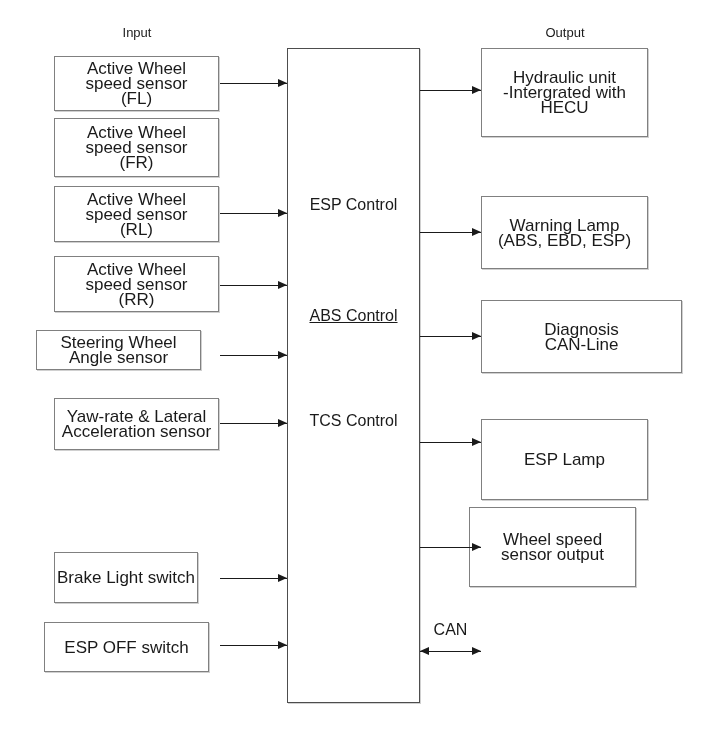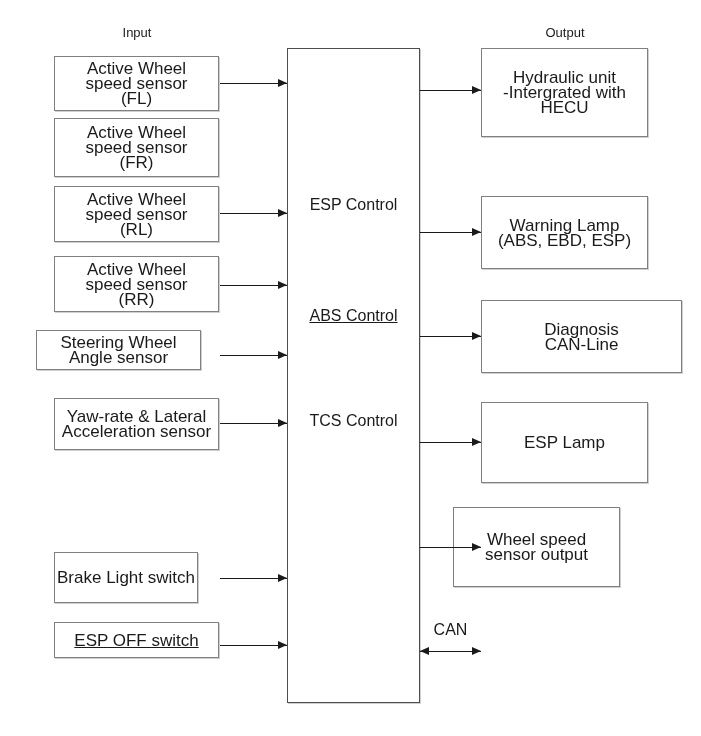--- a/index.html
+++ b/index.html
@@ -108,36 +108,36 @@
 speed sensor
 (RL)</div>
   <div class="node" style="left:54px; top:256px; width:165px; height:56px;">Active Wheel
 speed sensor
 (RR)</div>
   <div class="node" style="left:36px; top:330px; width:165px; height:40px;">Steering Wheel
 Angle sensor</div>
   <div class="node" style="left:54px; top:398px; width:165px; height:52px;">Yaw-rate &amp; Lateral
 Acceleration sensor</div>
   <div class="node" style="left:54px; top:552px; width:144px; height:51px;">Brake Light switch</div>
-  <div class="node" style="left:54px; top:622px; width:165px; height:36px;text-decoration:underline;">ESP OFF switch</div>
+  <div class="node" style="left:44px; top:622px; width:165px; height:50px;">ESP OFF switch</div>
 
   <div class="hecu-box">
     <div class="hecu-label" style="top:148px;">ESP Control</div>
     <div class="hecu-label" style="top:259px;text-decoration:underline;">ABS Control</div>
     <div class="hecu-label" style="top:364px;">TCS Control</div>
   </div>
 
   <div class="node" style="left:481px; top:48px;  width:167px; height:89px;">Hydraulic unit
 -Intergrated with HECU</div>
   <div class="node" style="left:481px; top:196px; width:167px; height:73px;text-align:center;">Warning Lamp
 (ABS, EBD, ESP)</div>
   <div class="node" style="left:481px; top:300px; width:201px; height:73px;">Diagnosis
 CAN-Line</div>
-  <div class="node" style="left:481px; top:402px; width:167px; height:81px;">ESP Lamp</div>
-  <div class="node" style="left:453px; top:507px; width:167px; height:80px;">Wheel speed
+  <div class="node" style="left:481px; top:419px; width:167px; height:81px;">ESP Lamp</div>
+  <div class="node" style="left:469px; top:507px; width:167px; height:80px;">Wheel speed
 sensor output</div>
 
   <div class="arrow" style="left:220px; top:83px;  width:67px;"></div>
   <div class="arrow" style="left:220px; top:213px; width:67px;"></div>
   <div class="arrow" style="left:220px; top:285px; width:67px;"></div>
   <div class="arrow" style="left:220px; top:355px; width:67px;"></div>
   <div class="arrow" style="left:220px; top:423px; width:67px;"></div>
   <div class="arrow" style="left:220px; top:578px; width:67px;"></div>
   <div class="arrow" style="left:220px; top:645px; width:67px;"></div>
 

